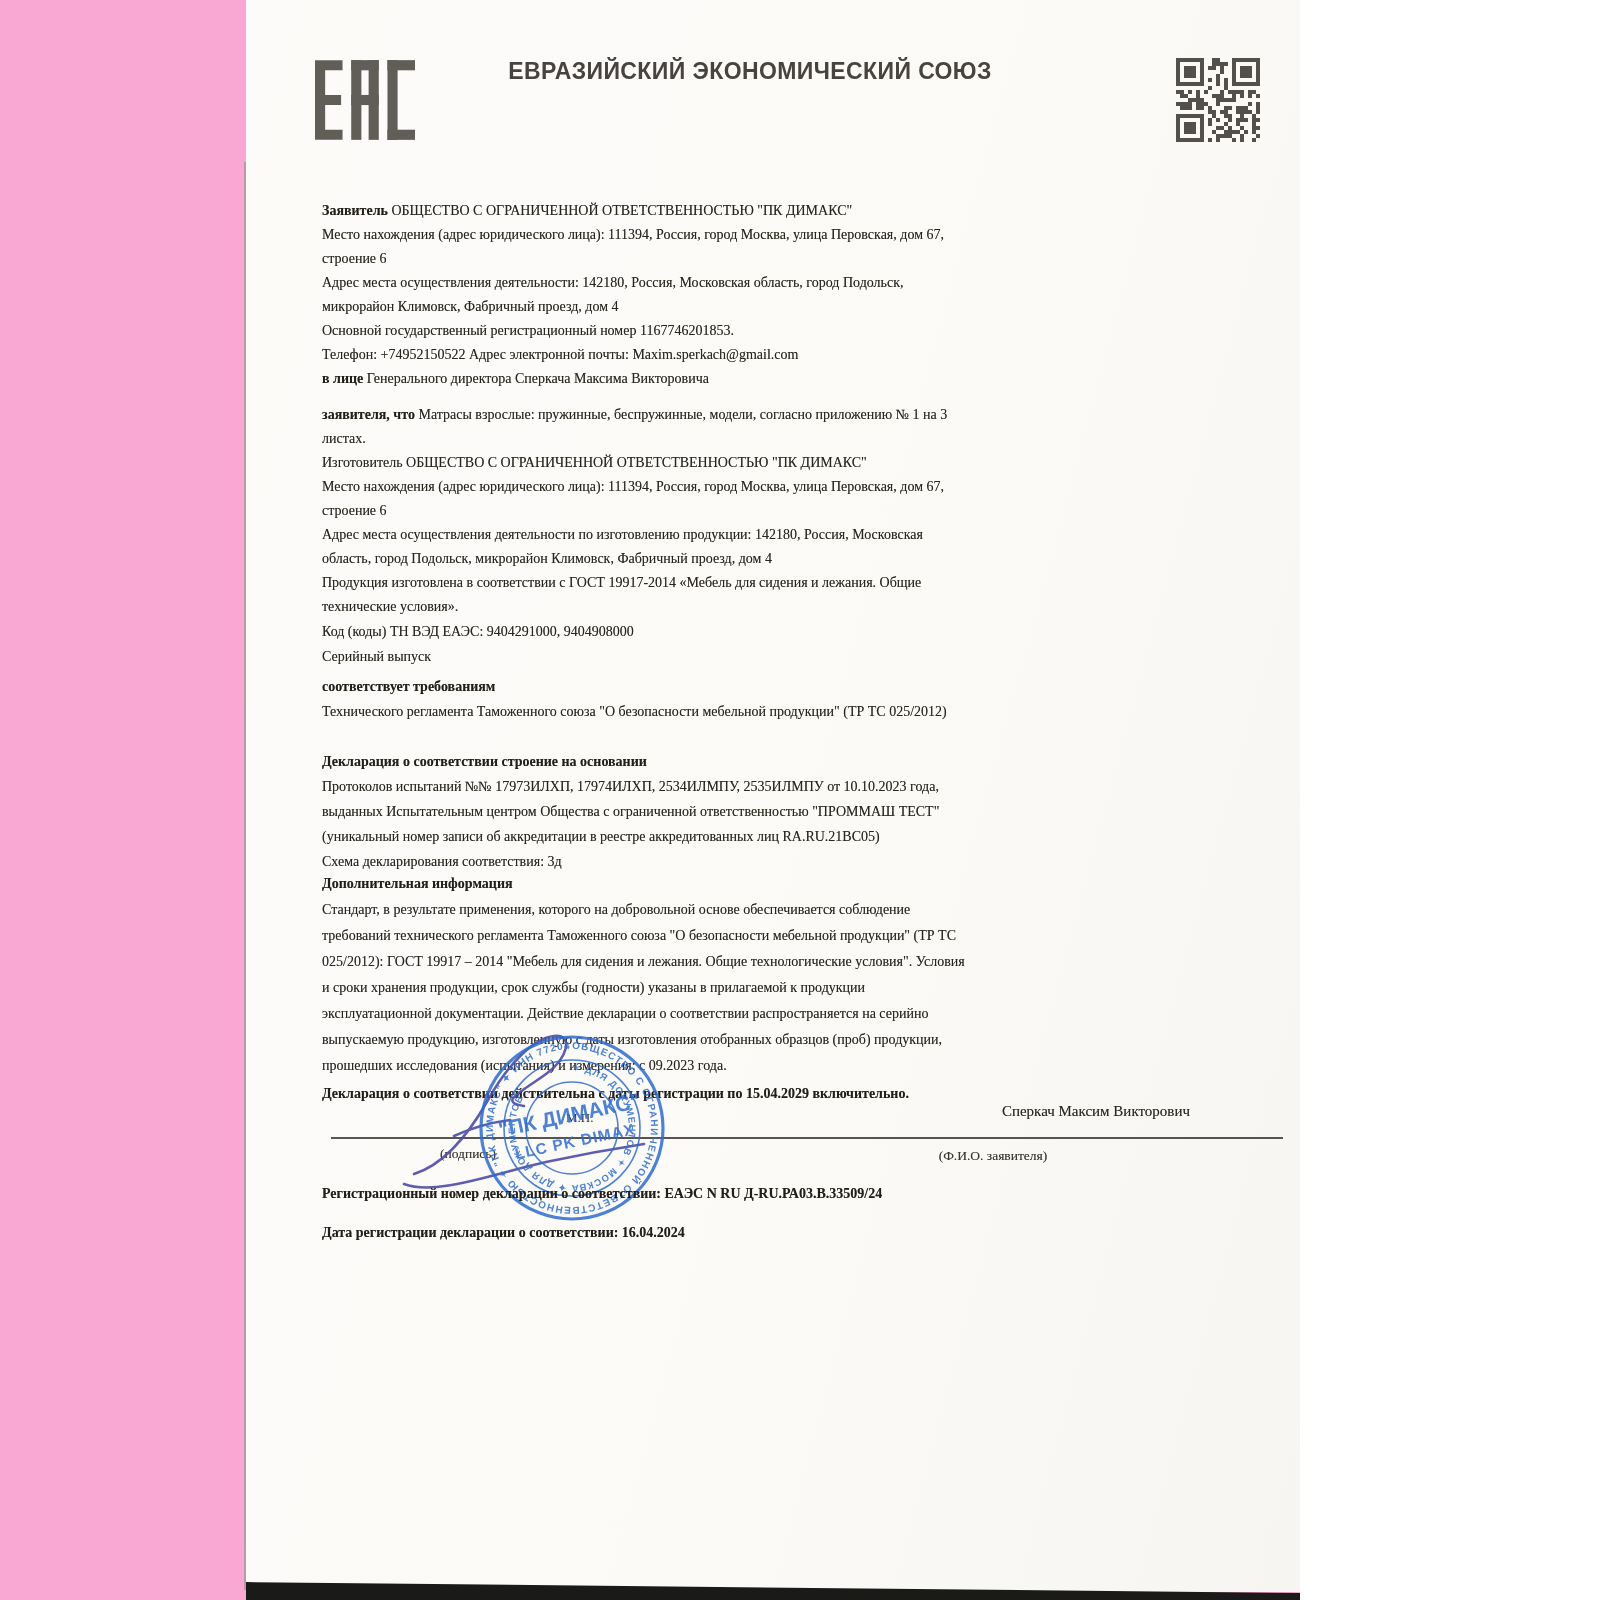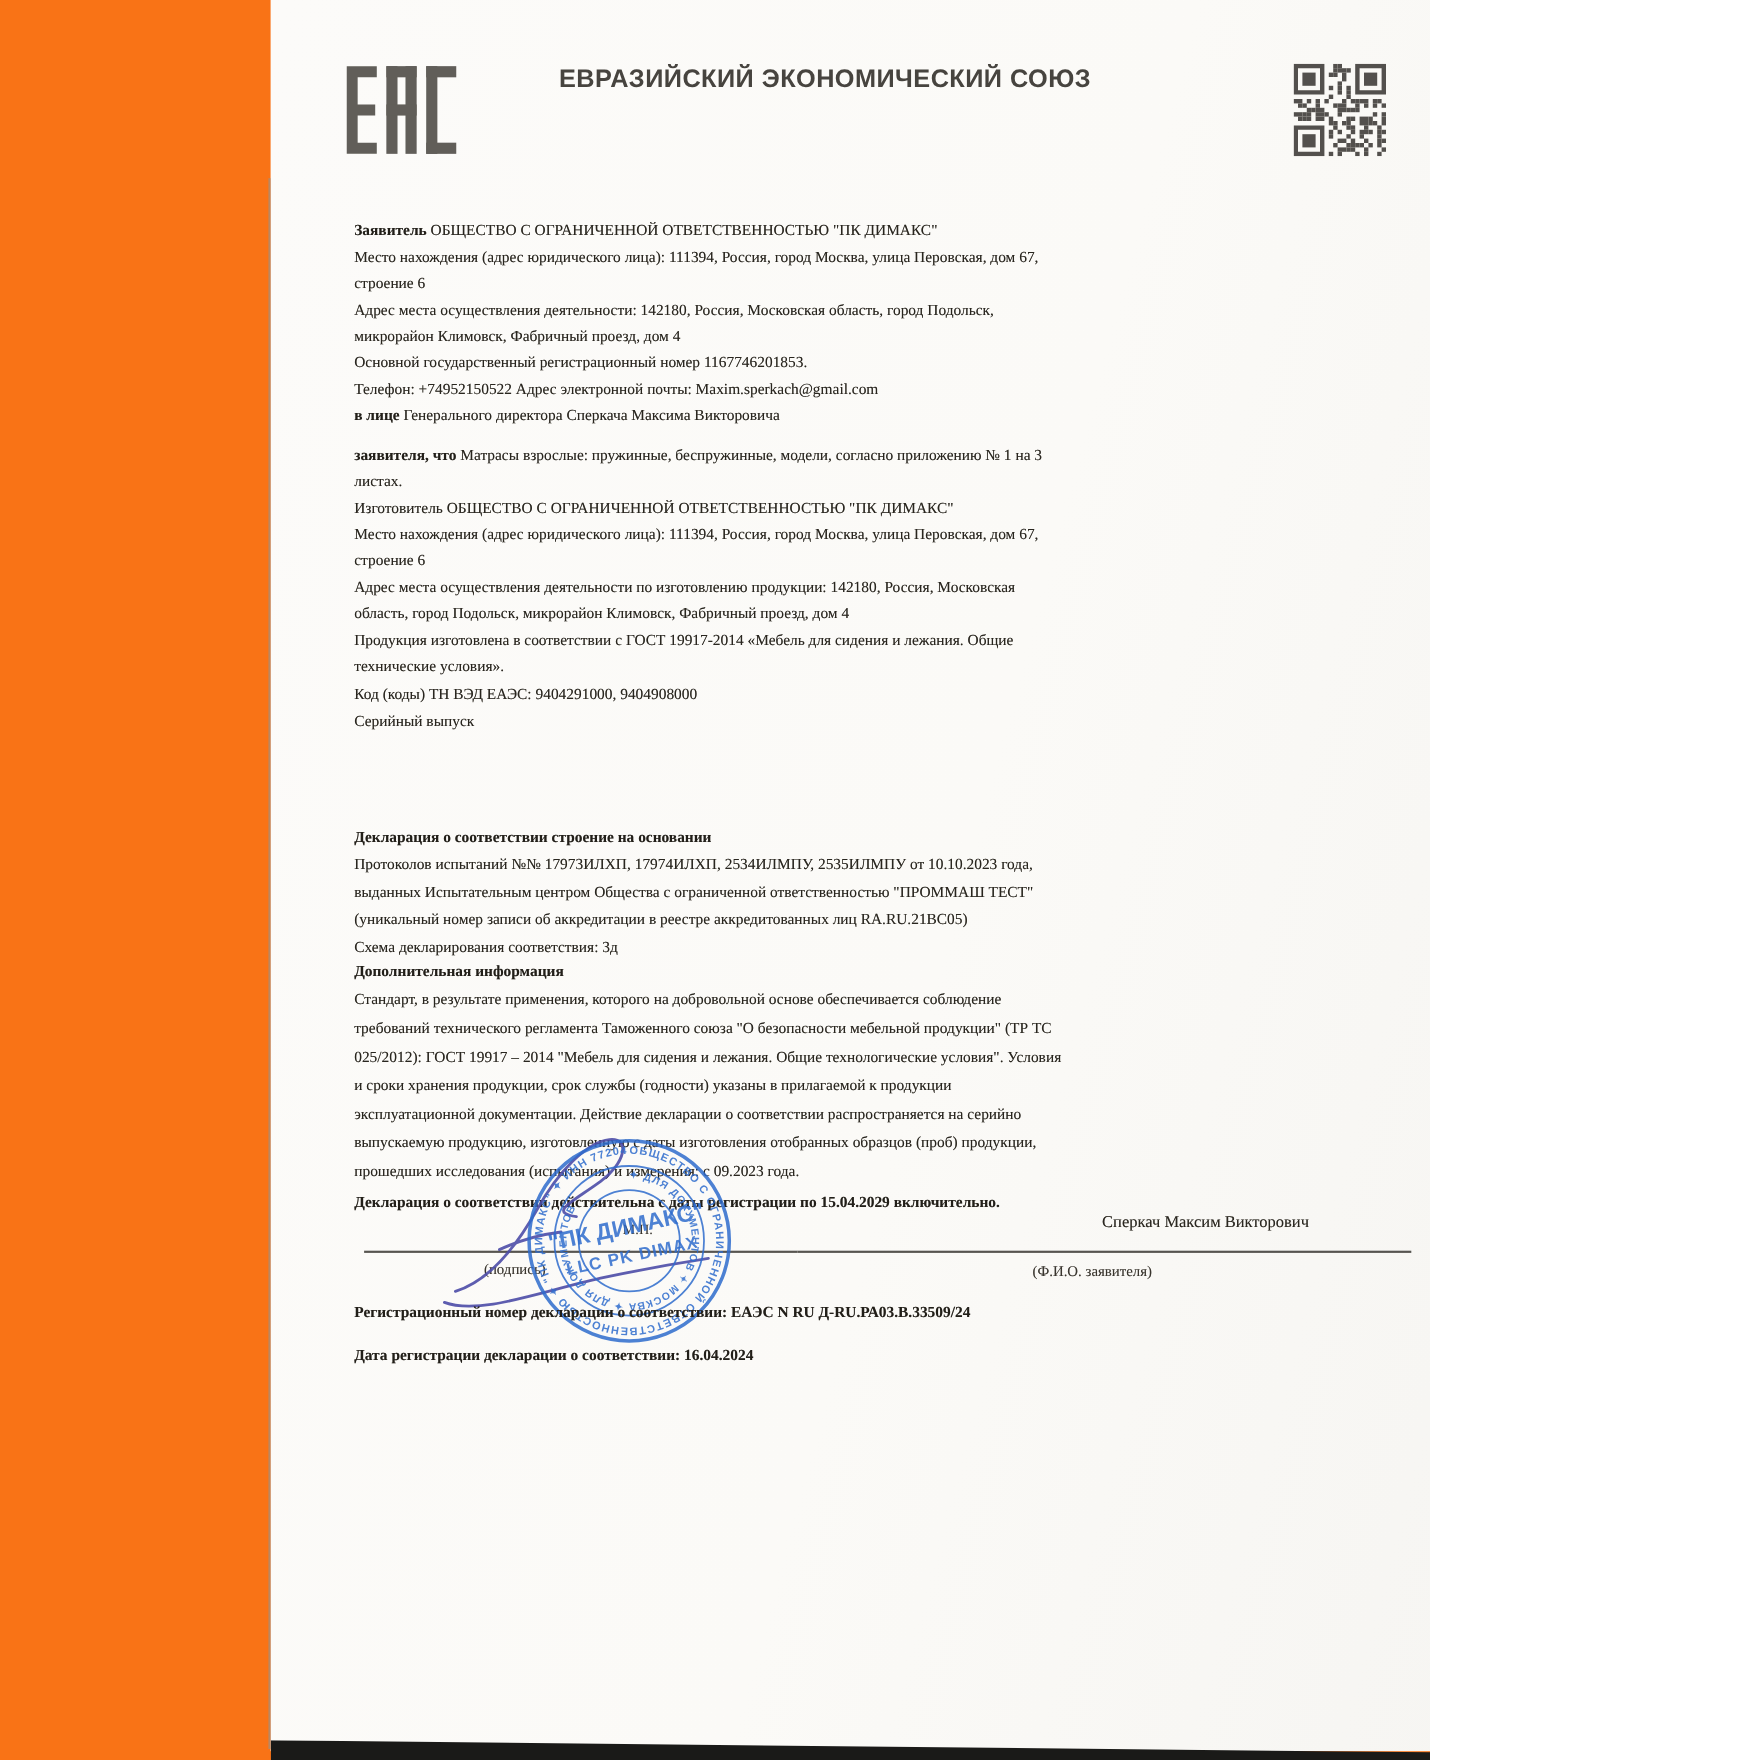--- a/index.html
+++ b/index.html
@@ -1,16 +1,16 @@
 <!DOCTYPE html>
 <html><head>
 <meta charset="utf-8">
 <style>
   html,body{margin:0;padding:0;background:#ffffff;}
-  .canvas{position:relative;width:1300px;height:1600px;background:#f97316;overflow:hidden;
+  .canvas{position:relative;width:1300px;height:1600px;background:#f9a8d4;overflow:hidden;
           font-family:"Liberation Serif",serif;color:#2a2722;}
   .paper{position:absolute;left:246px;top:0;width:1106px;height:1592px;
          background:linear-gradient(105deg,#fcfbf9 0%,#fbfaf7 55%,#f6f5f2 100%);}
   .edge-left{position:absolute;left:244px;top:162px;width:2px;height:1428px;
              background:#96928c;opacity:.65;}
   .edge-right{position:absolute;left:1351px;top:0;width:2px;height:1592px;
               background:#8f8c86;opacity:.55;transform:rotate(.12deg);}
   .bottom-band{position:absolute;left:246px;top:1577px;width:1106px;height:23px;background:#1a1a18;
                clip-path:polygon(0 22%,100% 72%,100% 100%,0 100%);}
   .hdr{position:absolute;left:400px;width:700px;text-align:center;
@@ -202,20 +202,22 @@
 Место нахождения (адрес юридического лица): 111394, Россия, город Москва, улица Перовская, дом 67,
 строение 6
 Адрес места осуществления деятельности по изготовлению продукции: 142180, Россия, Московская
 область, город Подольск, микрорайон Климовск, Фабричный проезд, дом 4
 Продукция изготовлена в соответствии с ГОСТ 19917-2014 «Мебель для сидения и лежания. Общие
 технические условия».</span></div>
 
   <div class="blk lh25" style="top:619px">Код (коды) ТН ВЭД ЕАЭС: 9404291000, 9404908000
 Серийный выпуск</div>
 
+  <div class="blk lh25" style="top:674px"><span class="b">соответствует требованиям</span><span>
+Технического регламента Таможенного союза "О безопасности мебельной продукции" (ТР ТС 025/2012)</span></div>
 
   <div class="blk lh25" style="top:749px"><span class="b">Декларация о соответствии строение на основании</span><span>
 Протоколов испытаний №№ 17973ИЛХП, 17974ИЛХП, 2534ИЛМПУ, 2535ИЛМПУ от 10.10.2023 года,
 выданных Испытательным центром Общества с ограниченной ответственностью "ПРОММАШ ТЕСТ"
 (уникальный номер записи об аккредитации в реестре аккредитованных лиц RA.RU.21BC05)
 Схема декларирования соответствия: 3д</span></div>
 
   <div class="blk lh26" style="top:871px"><span class="b">Дополнительная информация</span><span>
 Стандарт, в результате применения, которого на добровольной основе обеспечивается соблюдение
 требований технического регламента Таможенного союза "О безопасности мебельной продукции" (ТР ТС

